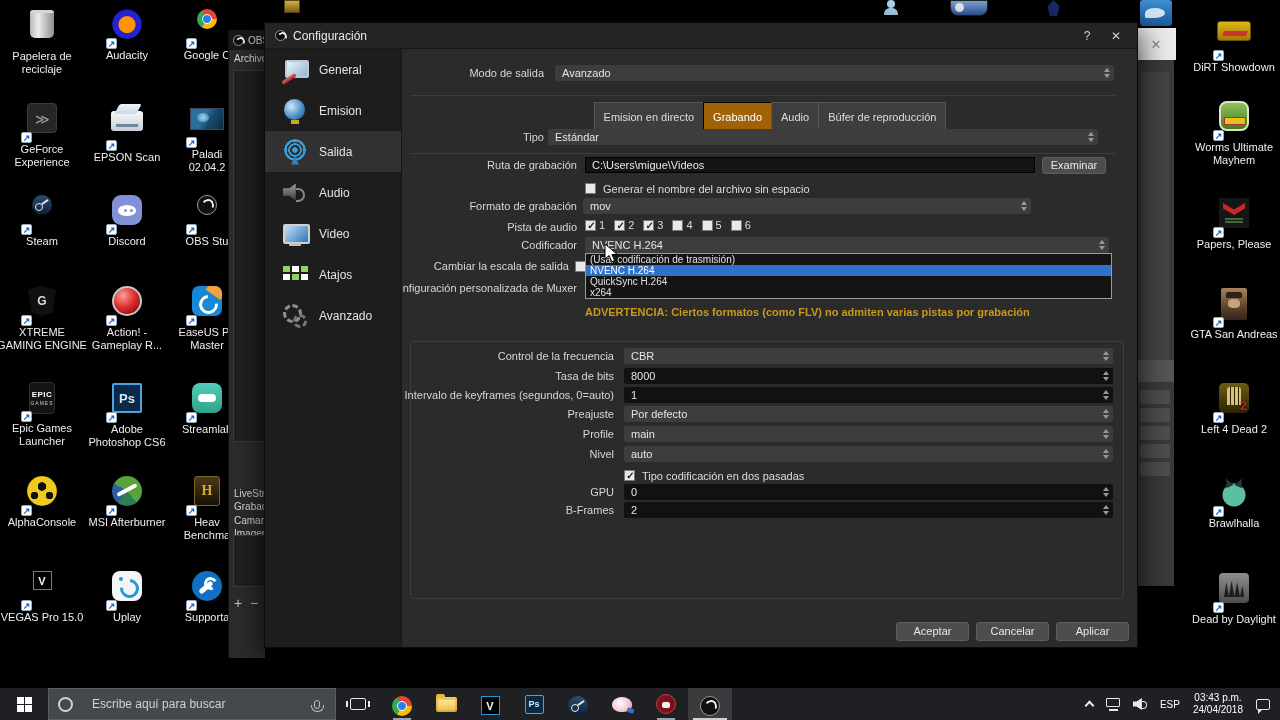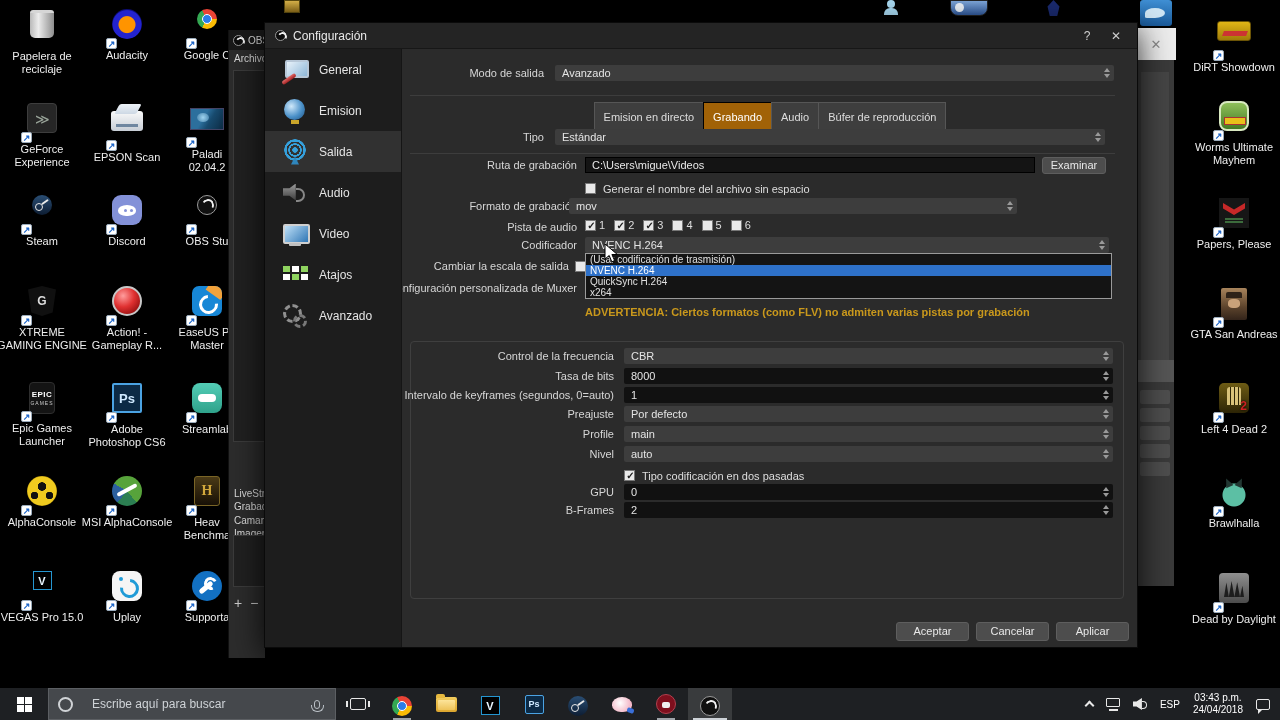--- a/index.html
+++ b/index.html
@@ -336,21 +336,21 @@
           <div class="dglyph i-alphaconsole t-alphaconsole"></div>
           <span class="badge">↗</span>
         </div>
         <div class="dlabel">AlphaConsole</div>
       </div>
       <div class="dcell" style="left: 79px; top: 473px;">
         <div class="dicon">
           <div class="dglyph i-msi t-msi"></div>
           <span class="badge">↗</span>
         </div>
-        <div class="dlabel">MSI AlphaConsole</div>
+        <div class="dlabel">MSI Afterburner</div>
       </div>
       <div class="dcell" style="left: 159px; top: 473px;">
         <div class="dicon">
           <div class="dglyph i-heaven t-heaven"></div>
           <span class="badge">↗</span>
         </div>
         <div class="dlabel">Heav
 Benchma</div>
       </div>
       <div class="dcell" style="left: -6px; top: 568px;">
@@ -521,21 +521,21 @@
       <div class="tabstrip">
 
       <div class="tab">Emision en directo</div>
           <div class="tab active">Grabando</div>
           <div class="tab">Audio</div>
           <div class="tab">Búfer de reproducción</div>
         </div>
 
       <div class="frow" style="top:80px">
         <span class="flabel mlabel">Tipo</span>
-        <div class="combo" style="left:153px;width:550px">
+        <div class="combo" style="left:146px;width:550px">
           <span class="cval">Estándar</span>
           <span class="arr">
               <i class="au"></i>
               <i class="ad"></i>
             </span>
         </div>
       </div>
       <div class="hr" style="top:104px"></div>
 
       <div class="frow" style="top:108px">
@@ -546,21 +546,21 @@
         <div class="btn examinar">Examinar</div>
       </div>
 
       <div class="frow cbrow" style="top:131px;left:183px;position:absolute">
         <span class="cb"></span>
         <span>Generar el nombre del archivo sin espacio</span>
       </div>
 
       <div class="frow" style="top:149px">
         <span class="flabel ulabel">Formato de grabación</span>
-        <div class="combo" style="left:167px;width:448px">
+        <div class="combo" style="left:181px;width:448px">
           <span class="cval">mov</span>
           <span class="arr">
               <i class="au"></i>
               <i class="ad"></i>
             </span>
         </div>
       </div>
 
       <div class="frow" style="top:170px">
         <span class="flabel ulabel">Pista de audio</span>

